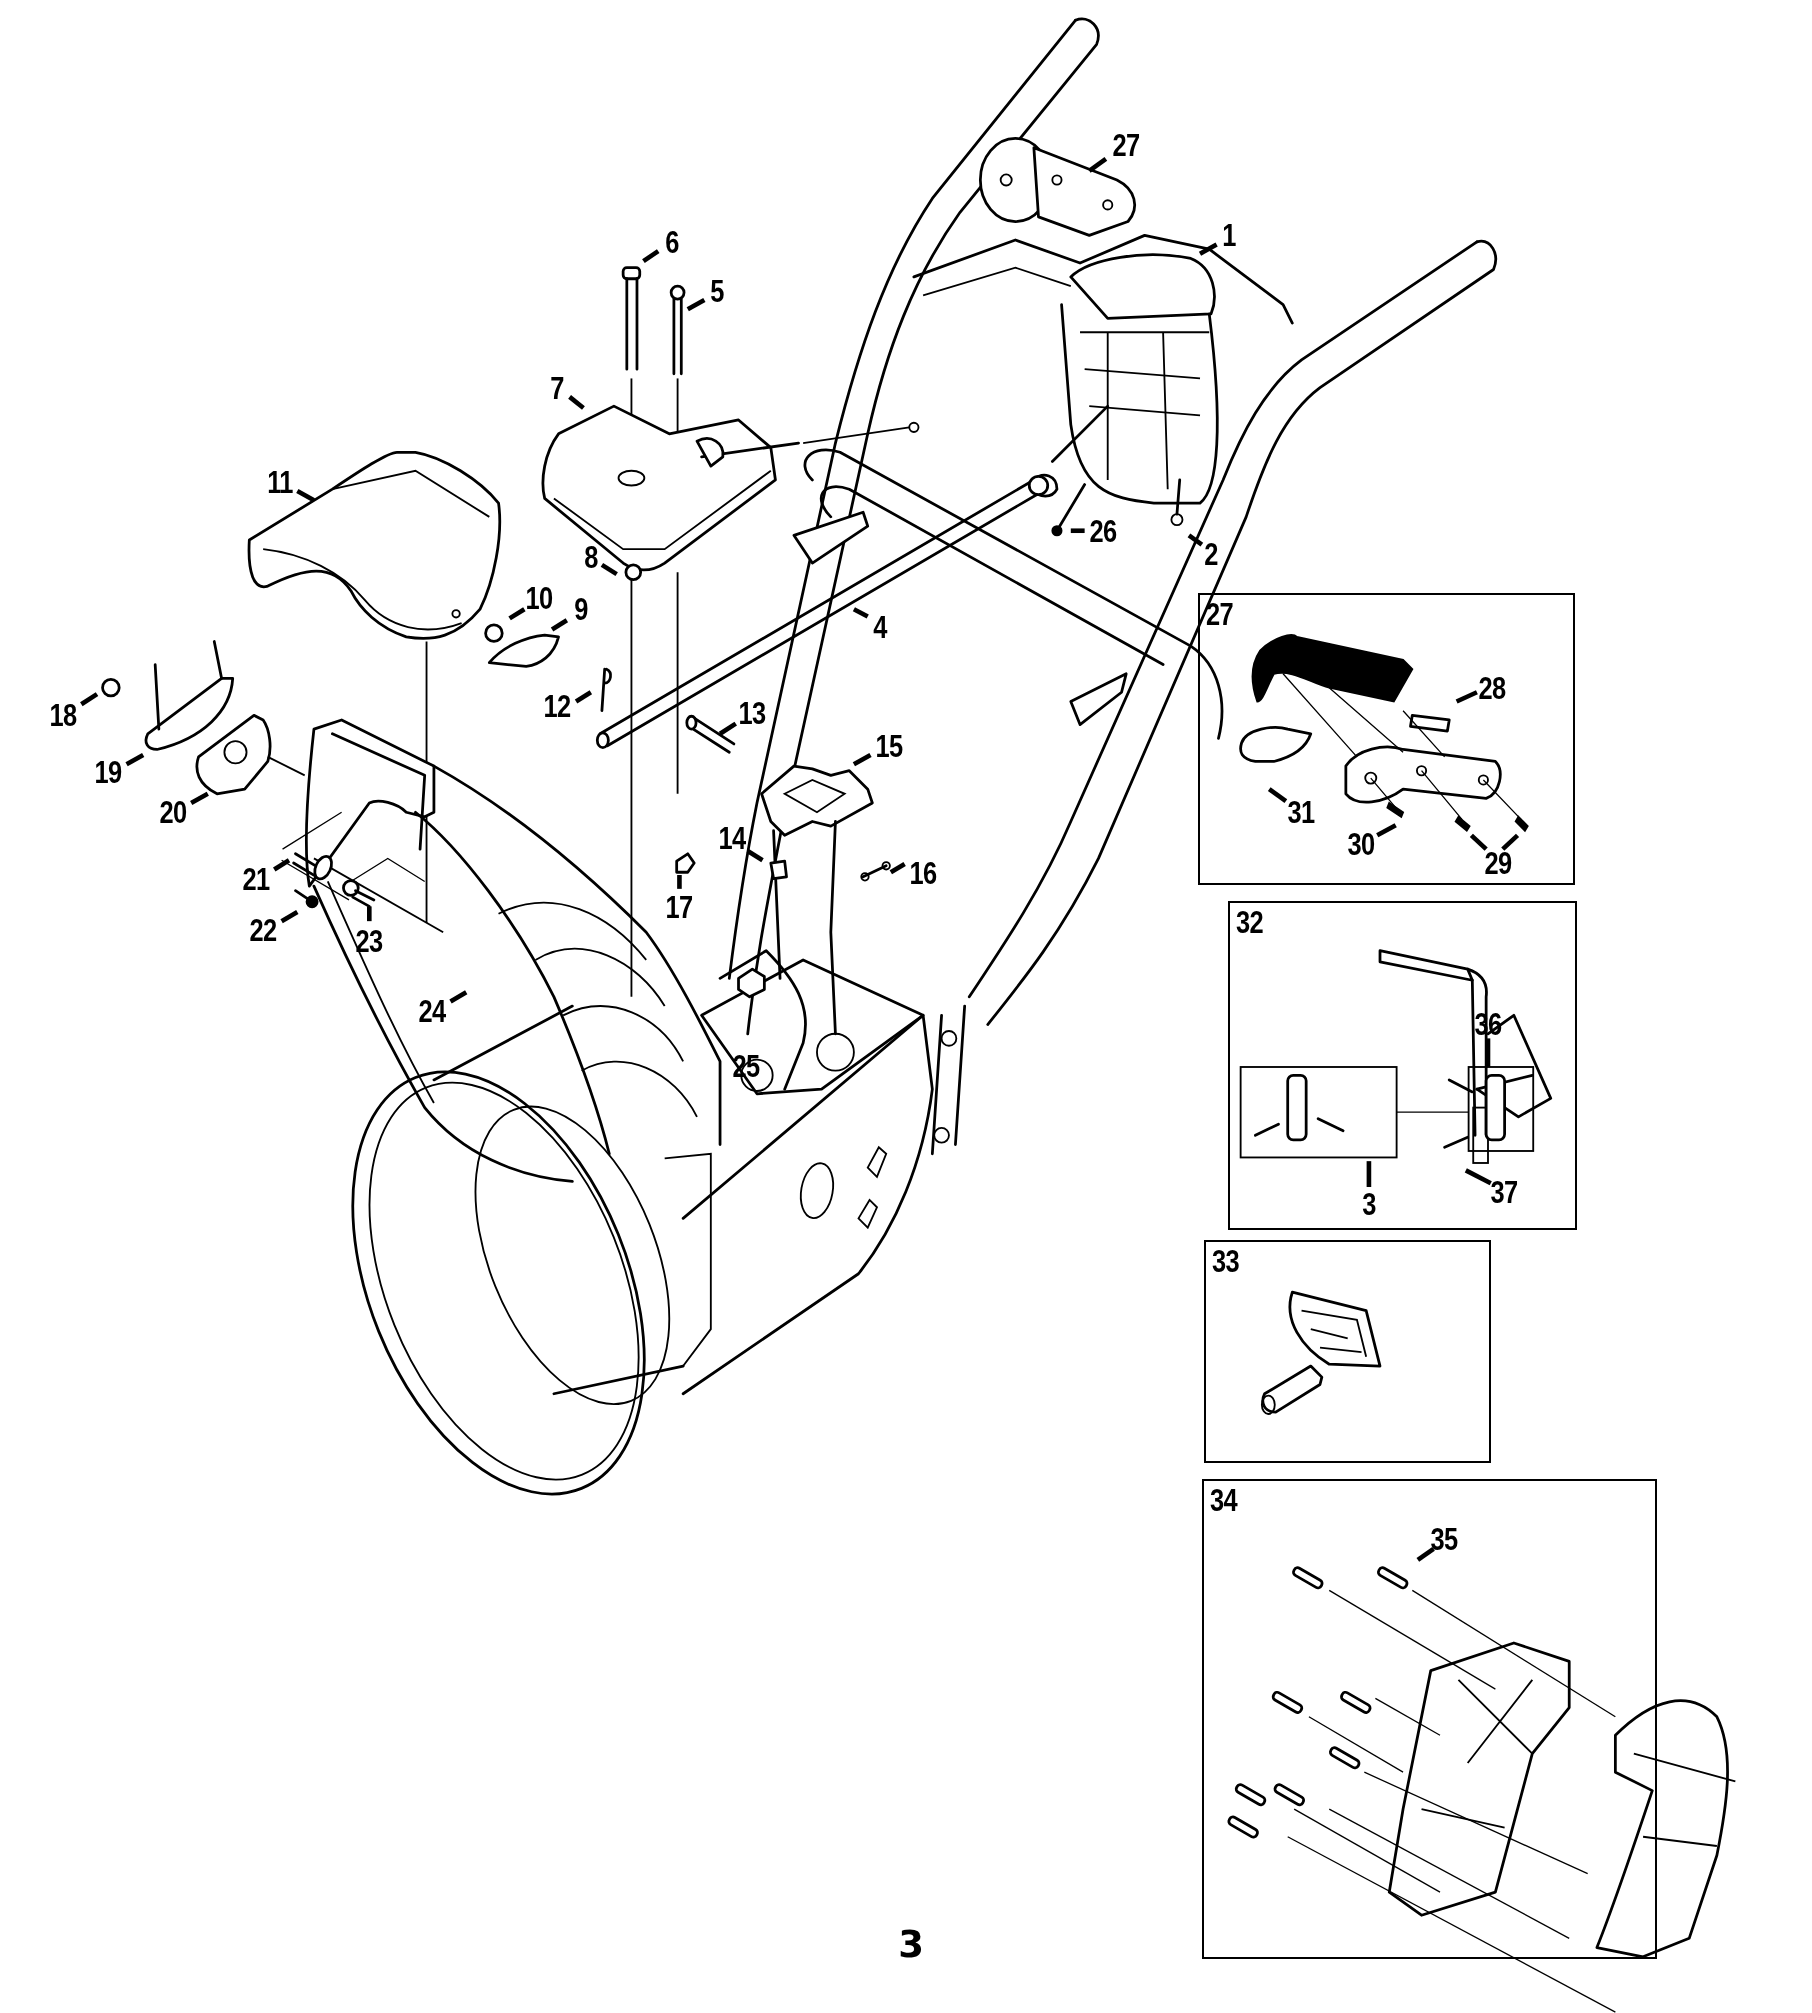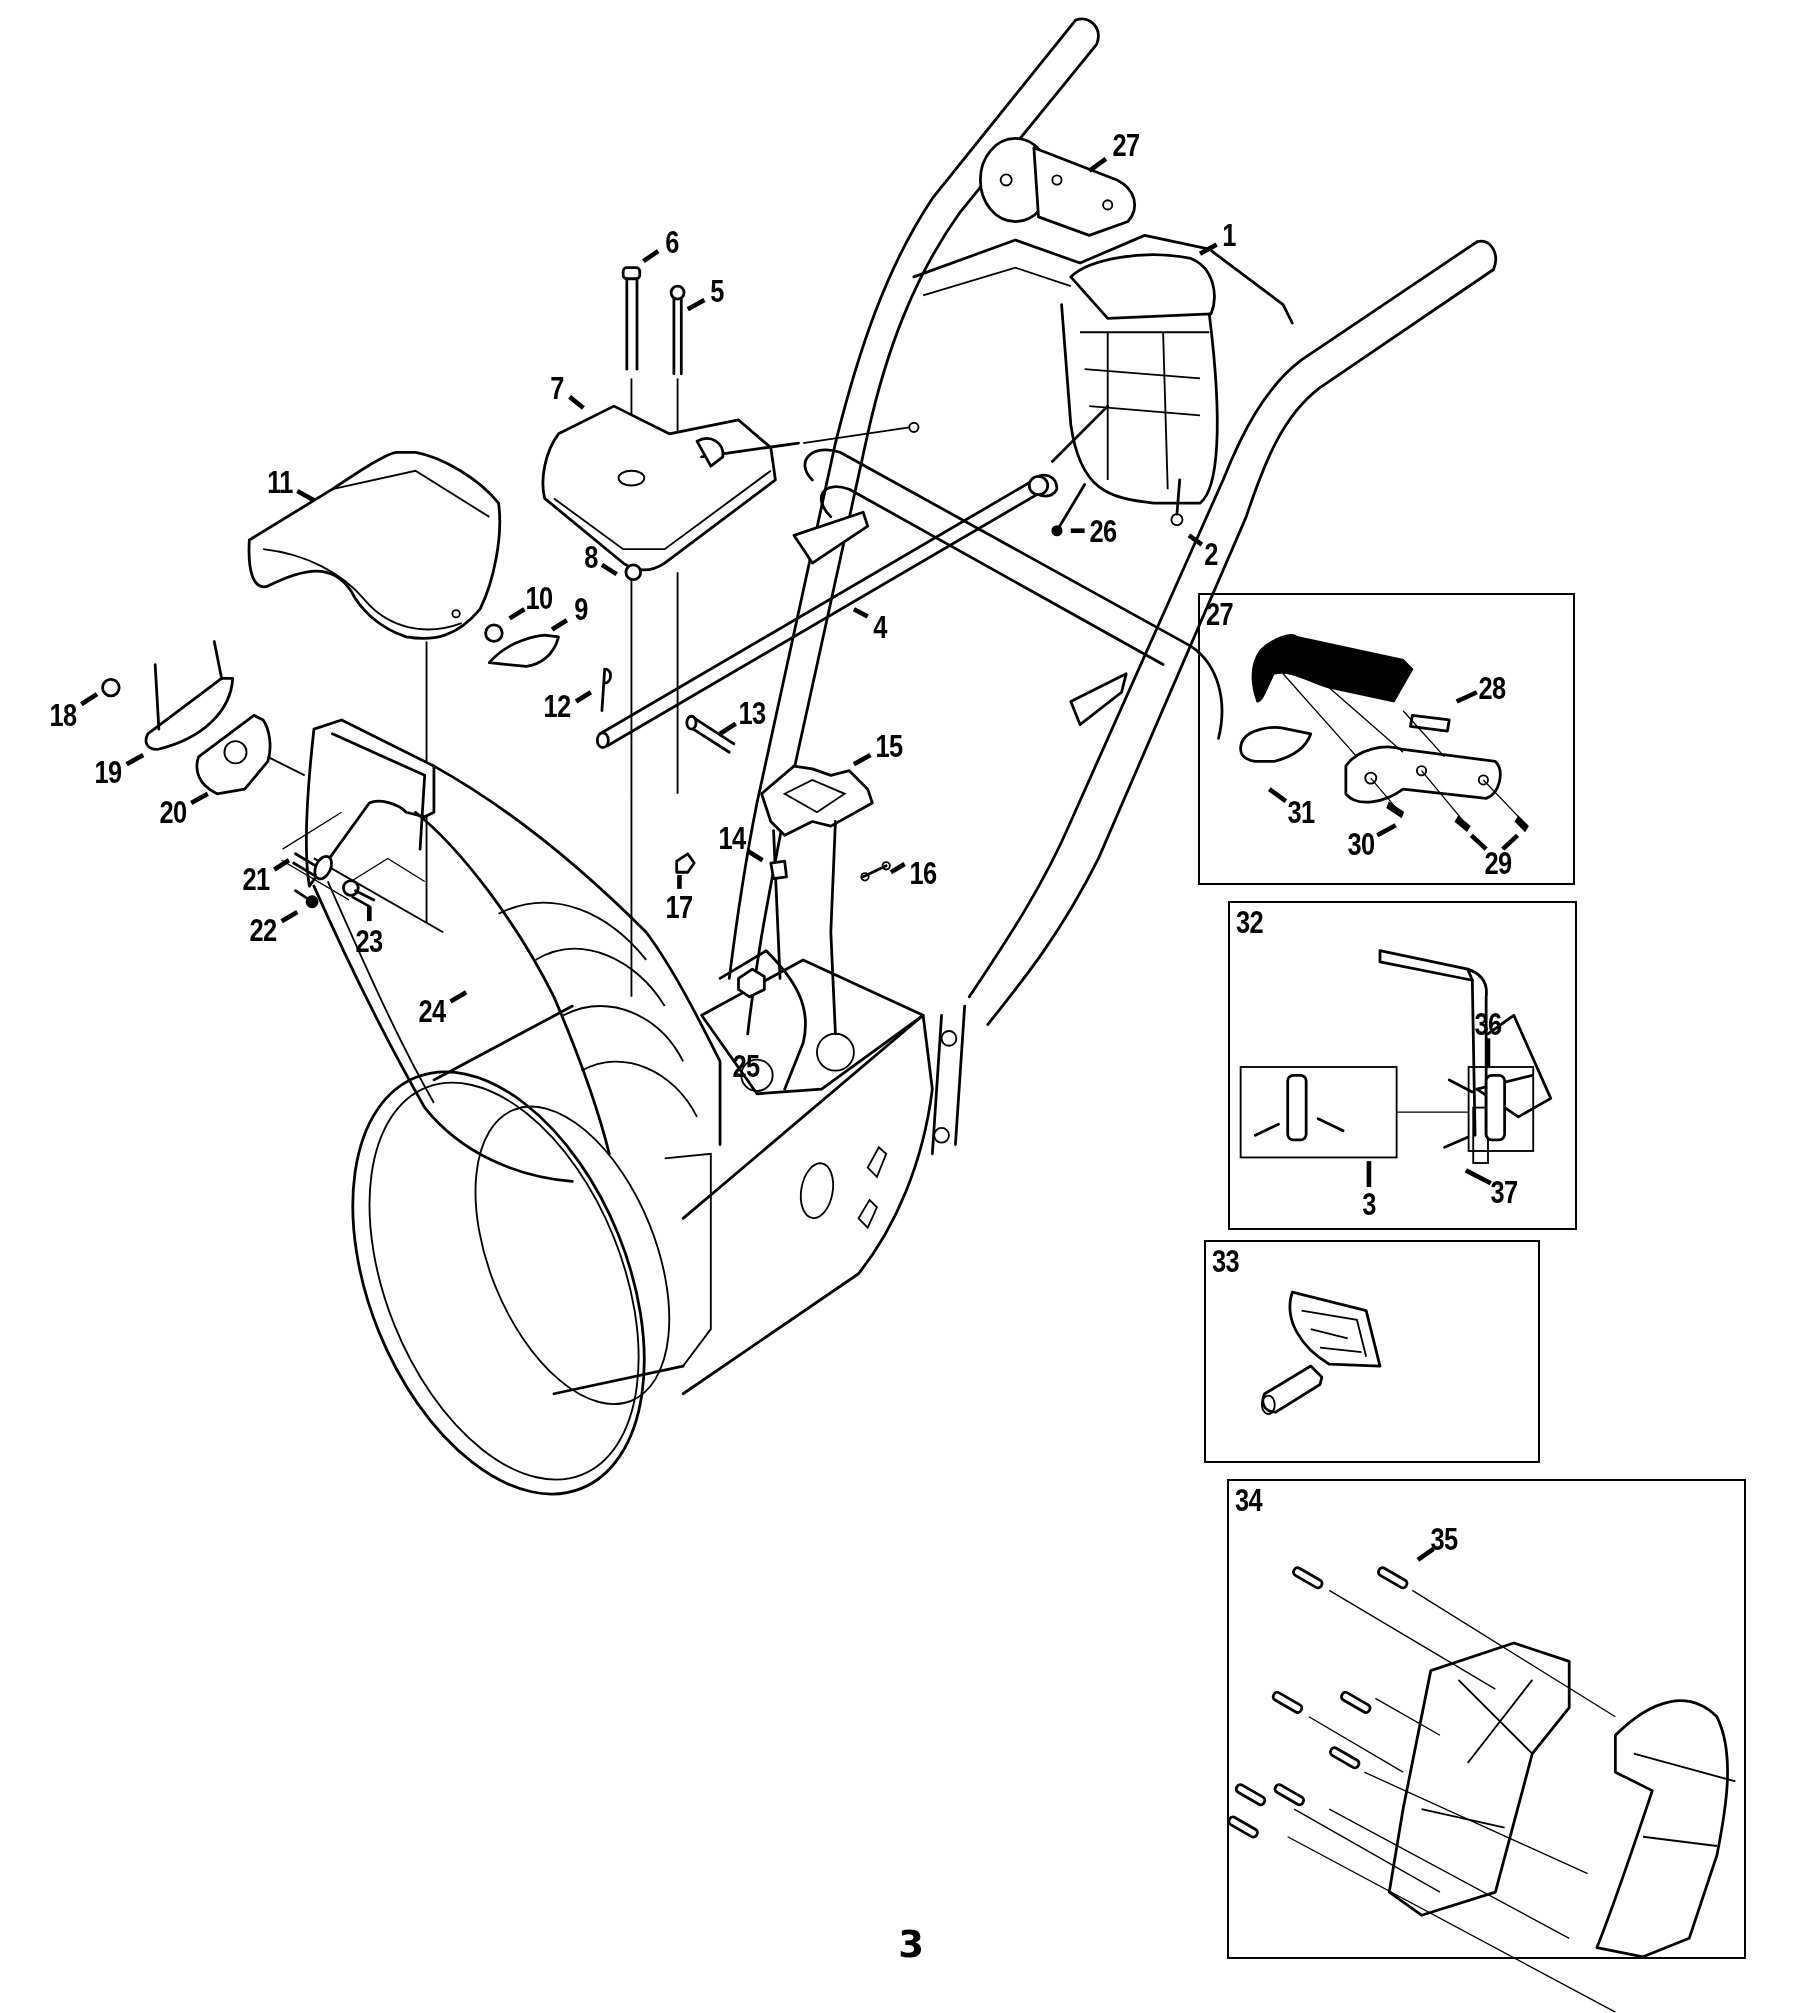--- a/index.html
+++ b/index.html
@@ -315,23 +315,23 @@
 <div class="callout" style="left:1361px;top:844px">30</div>
 <div class="callout" style="left:1498px;top:863px">29</div>
 
 <div class="inset" style="left:1228px;top:901px;width:349px;height:329px">
   <div class="inset-label">32</div>
 </div>
 <div class="callout" style="left:1488px;top:1024px">36</div>
 <div class="callout" style="left:1504px;top:1192px">37</div>
 <div class="callout" style="left:1369px;top:1204px">3</div>
 
-<div class="inset" style="left:1204px;top:1240px;width:336px;height:223px">
+<div class="inset" style="left:1204px;top:1240px;width:287px;height:223px">
   <div class="inset-label">33</div>
 </div>
 
-<div class="inset" style="left:1227px;top:1479px;width:519px;height:480px">
+<div class="inset" style="left:1202px;top:1479px;width:455px;height:480px">
   <div class="inset-label">34</div>
 </div>
 <div class="callout" style="left:1444px;top:1539px">35</div>
 
 <div class="page-number">3</div>
 
 
 </body></html>

